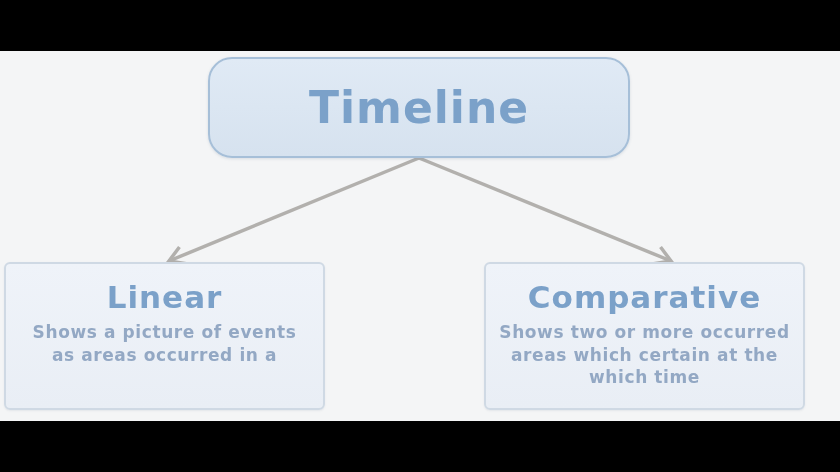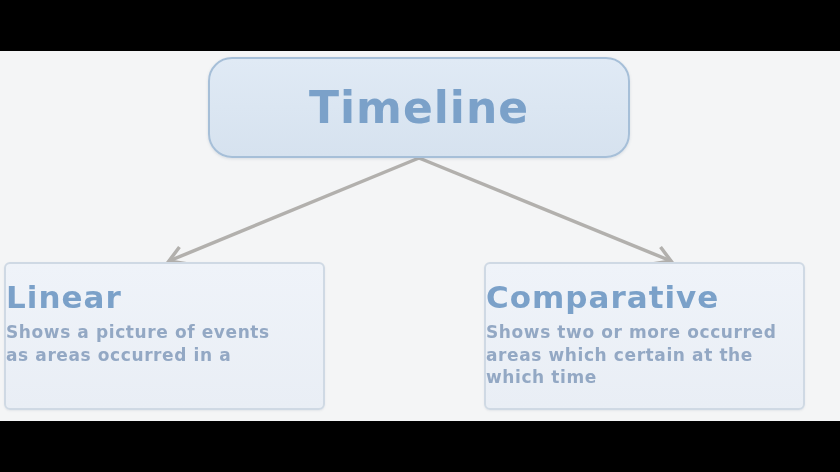--- a/index.html
+++ b/index.html
@@ -12,21 +12,21 @@
   }
   .letterbox{position:absolute;left:0;width:840px;background:var(--letterbox,#000)}
   .letterbox.top{top:0;height:51px}
   .letterbox.bottom{top:421px;height:51px}
 
   .canvas{
     position:absolute;left:0;top:51px;width:840px;height:370px;
     background:var(--canvas-bg,#f4f5f6);
   }
 
-  .node{position:absolute;box-sizing:border-box;}
+  .node{position:absolute;box-sizing:border-box;text-align:center}
 
   .root-node{
     left:208px;top:6px;width:422px;height:101px;
     border:2px solid var(--node-border,#a6bfd8);
     border-radius:24px;
     background:linear-gradient(180deg,#e0eaf5 0%,#d6e2ef 100%);
     box-shadow:0 1px 3px rgba(90,110,140,0.18);
     display:flex;align-items:center;justify-content:center;
   }
   .root-node .label{

